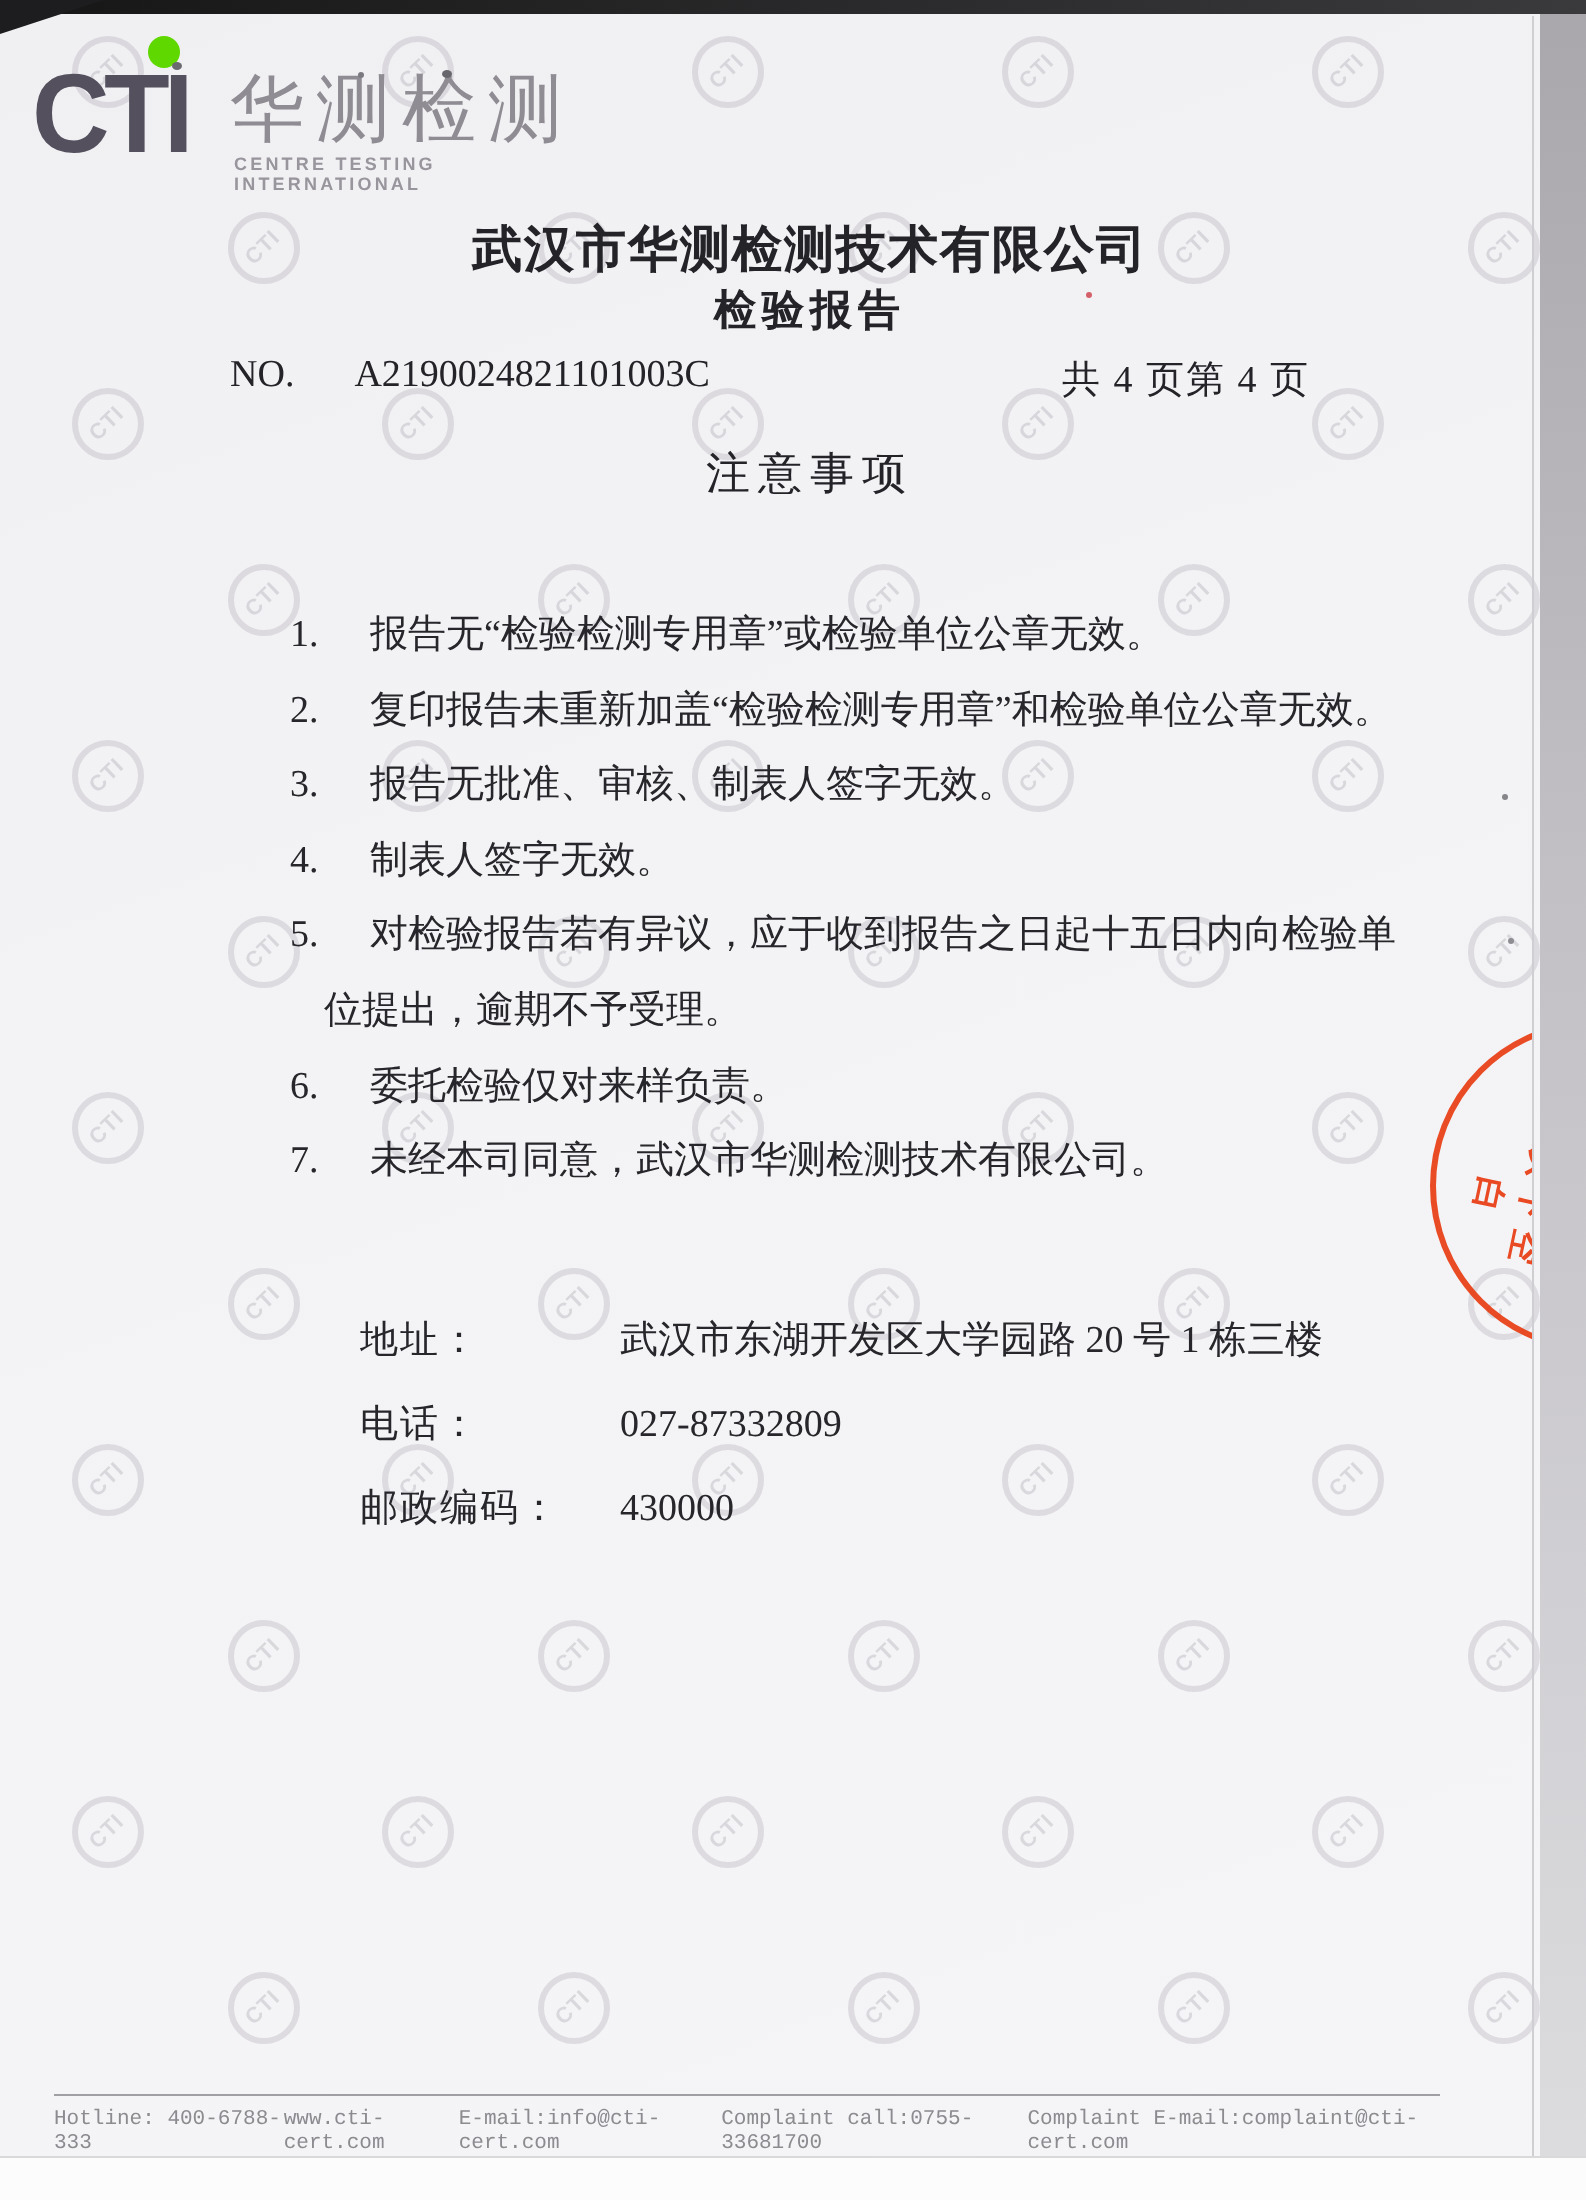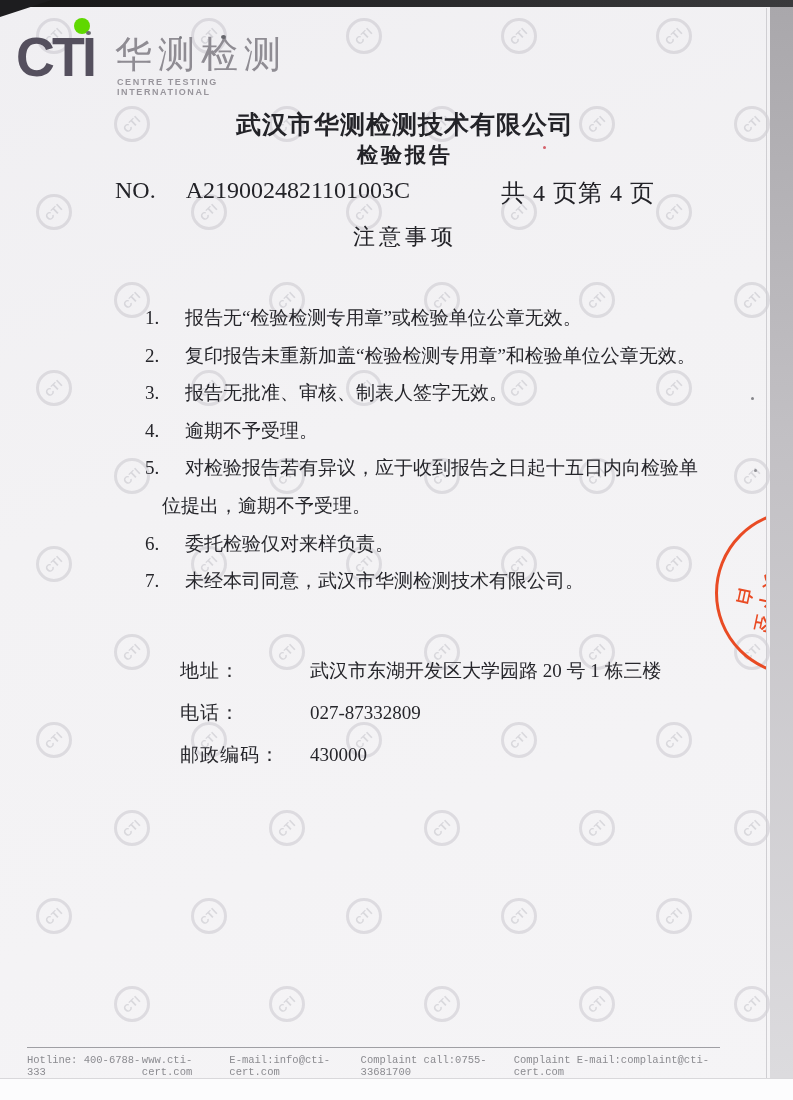--- a/index.html
+++ b/index.html
@@ -37,21 +37,21 @@
       font-size:37px;line-height:38px;color:#8f8c93;letter-spacing:6px;}
   .logo-en{position:absolute;left:105px;top:63px;font-family:"Liberation Sans","DejaVu Sans",sans-serif;
       font-size:9px;font-weight:bold;color:#98959c;letter-spacing:1.6px;}
 
   
   .center-col{position:absolute;left:20px;width:770px;text-align:center;z-index:2;color:#232328;}
   .company-title{top:108px;font-size:25px;font-weight:bold;letter-spacing:1px;}
   .doc-type{top:141px;font-size:21px;font-weight:bold;letter-spacing:3px;}
   .notice-title{top:222px;font-size:22px;font-weight:normal;letter-spacing:4px;}
 
-  .no-row{position:absolute;left:115px;top:177px;width:540px;z-index:2;font-size:24px;color:#232328;}
+  .no-row{position:absolute;left:115px;top:177px;width:540px;z-index:2;font-size:19px;color:#232328;}
   .no-value{margin-left:30px;}
   .pages{position:absolute;right:0;top:0;letter-spacing:1px;}
 
   
   .notice-list{position:absolute;left:145px;top:299px;width:562px;z-index:2;
       font-size:19px;color:#26262b;}
   .notice-item{line-height:37.6px;padding-left:17px;text-indent:-17px;}
   .notice-item .num{display:inline-block;width:40px;text-indent:0;}
 
   
@@ -285,21 +285,21 @@
       <div class="notice-item">
       <span class="num">1.</span><span class="txt">报告无“检验检测专用章”或检验单位公章无效。</span>
     </div>
       <div class="notice-item">
       <span class="num">2.</span><span class="txt">复印报告未重新加盖“检验检测专用章”和检验单位公章无效。</span>
     </div>
       <div class="notice-item">
       <span class="num">3.</span><span class="txt">报告无批准、审核、制表人签字无效。</span>
     </div>
       <div class="notice-item">
-      <span class="num">4.</span><span class="txt">逾期不予受理。</span>
+      <span class="num">4.</span><span class="txt">制表人签字无效。</span>
     </div>
       <div class="notice-item">
       <span class="num">5.</span><span class="txt">对检验报告若有异议，应于收到报告之日起十五日内向检验单位提出，逾期不予受理。</span>
     </div>
       <div class="notice-item">
       <span class="num">6.</span><span class="txt">委托检验仅对来样负责。</span>
     </div>
       <div class="notice-item">
       <span class="num">7.</span><span class="txt">未经本司同意，武汉市华测检测技术有限公司。</span>
     </div>

